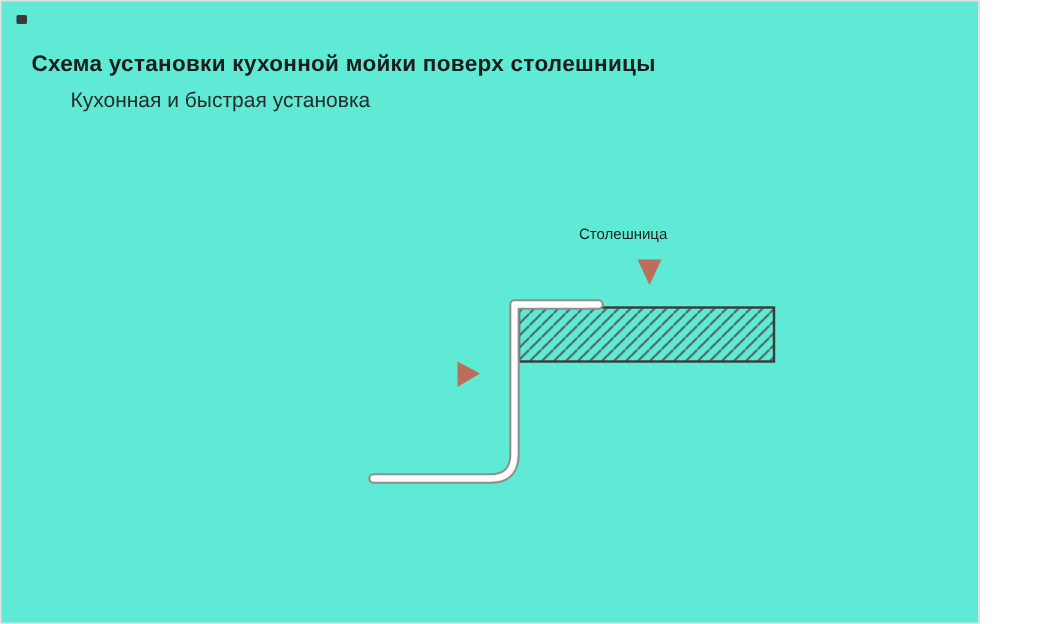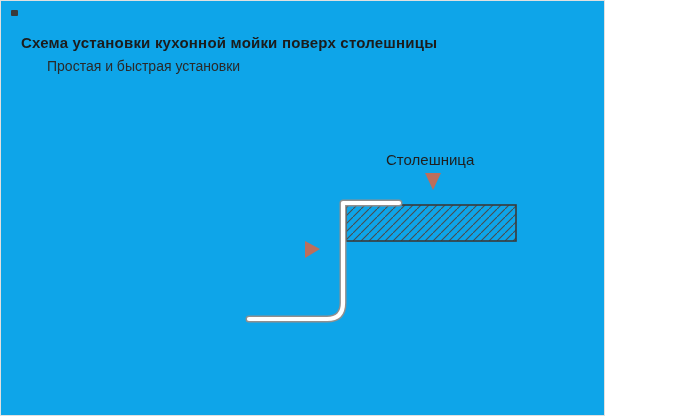--- a/index.html
+++ b/index.html
@@ -3,23 +3,23 @@
 <meta charset="utf-8">
 <style>
   html, body {
     margin: 0;
     padding: 0;
     background: #ffffff;
     font-family: "Liberation Sans", sans-serif;
   }
   .canvas {
     position: relative;
-    width: 605px;
+    width: 653px;
     height: 416px;
-    background: #0ea5e9;
+    background: #5eead4;
     border: 1px solid #e0e0e0;
     box-sizing: border-box;
     overflow: hidden;
   }
   .title {
     position: absolute;
     left: 20px;
     top: 33px;
     font-size: 15px;
     font-weight: bold;
@@ -31,21 +31,21 @@
     position: absolute;
     left: 46px;
     top: 57px;
     font-size: 14px;
     font-weight: 500;
     color: #2a2a2a;
     white-space: nowrap;
   }
   .label {
     position: absolute;
-    font-size: 15px;
+    font-size: 10px;
     color: #1f1f1f;
     white-space: nowrap;
   }
   .label-countertop {
     left: 385px;
     top: 150px;
   }
   .label-sink {
     left: 183px;
     top: 246px;
@@ -67,21 +67,21 @@
 </style>
 </head>
 <body>
 
 <div class="canvas">
 
   <div class="speck"></div>
 
   <div class="title">Схема установки кухонной мойки поверх столешницы</div>
 
-  <div class="subtitle">Простая и быстрая установки</div>
+  <div class="subtitle">Кухонная и быстрая установка</div>
 
   <svg class="diagram" width="698" height="416" viewBox="0 0 698 416">
     <defs>
       <pattern id="hatch" width="8" height="8" patternUnits="userSpaceOnUse">
         <line x1="0" y1="8" x2="8" y2="0" stroke-width="1.1" stroke="#4a4a4a"></line>
       </pattern>
     </defs>
 
     <rect x="345" y="204" width="170" height="36" fill="url(#hatch)" stroke-width="1.6" stroke="#3a3a3a"></rect>
 

